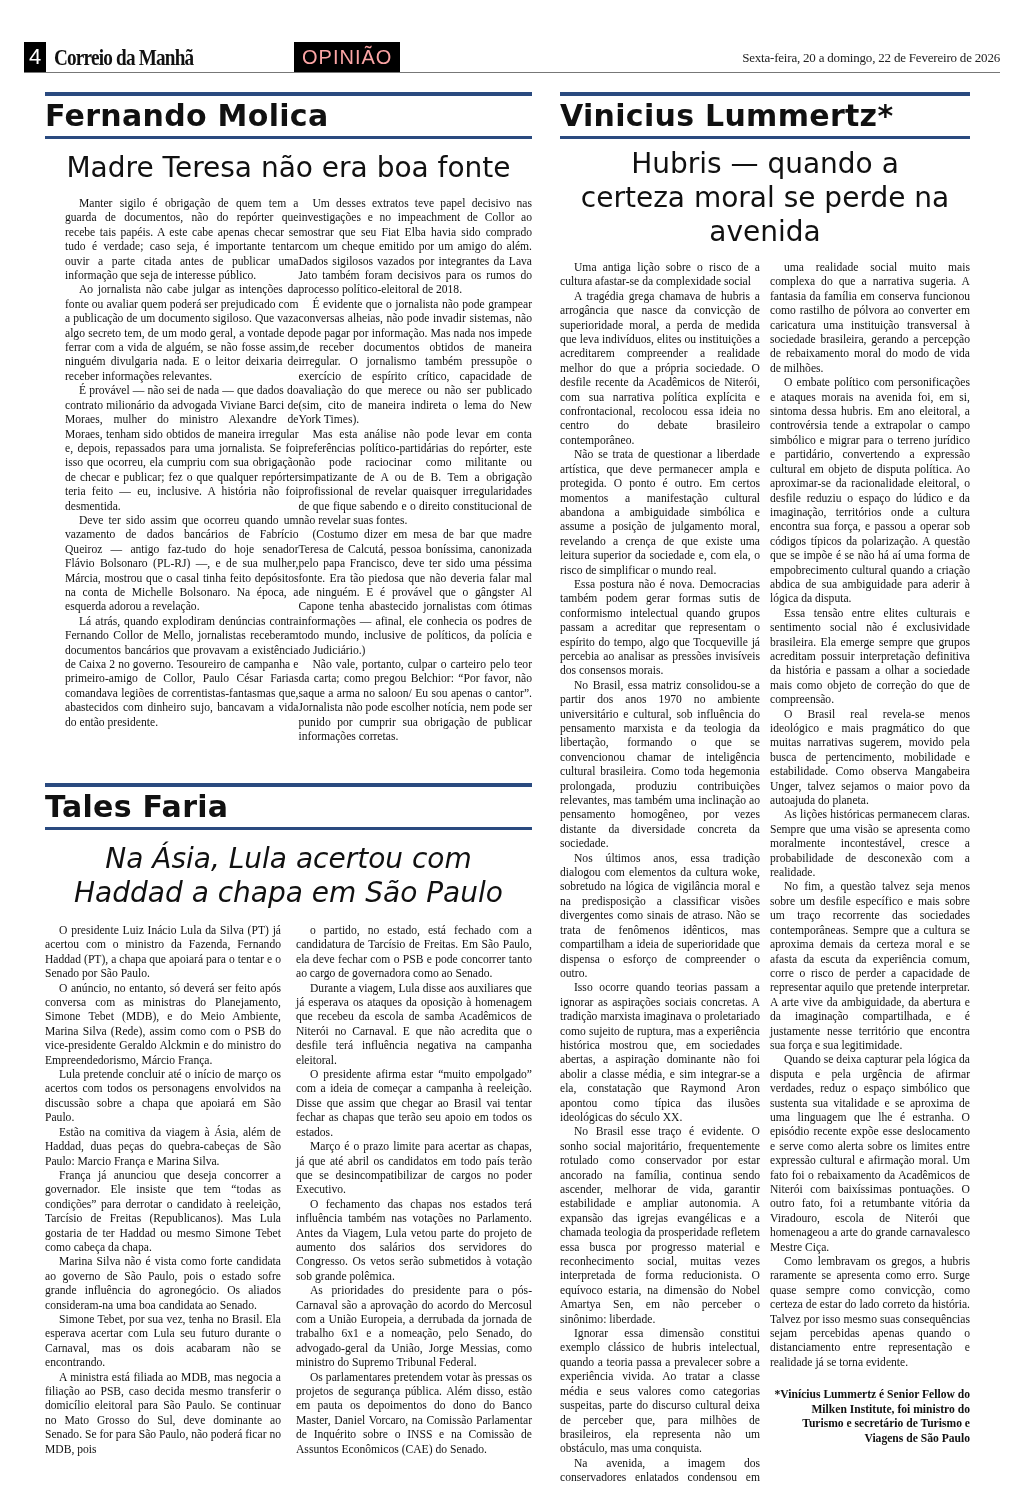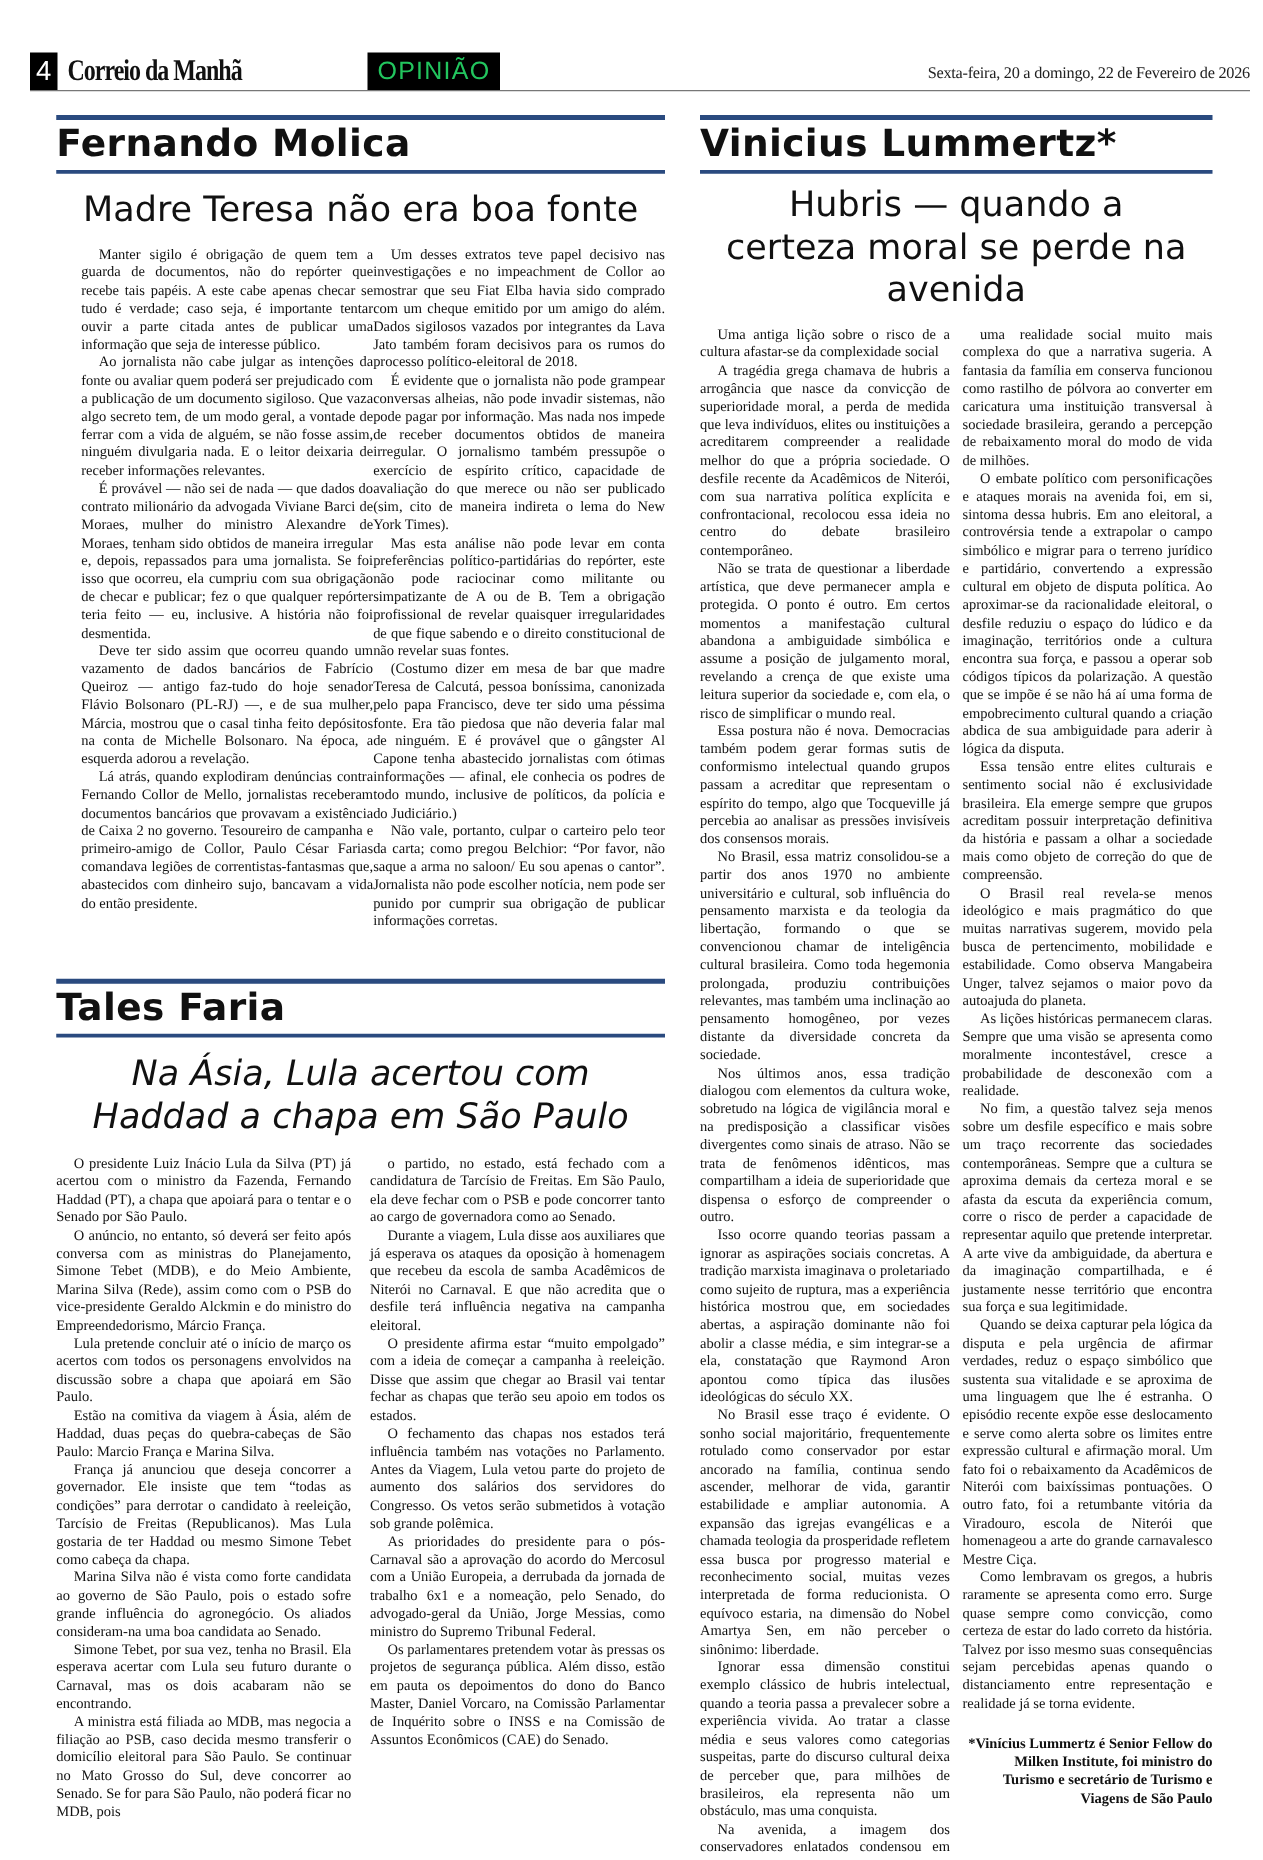--- a/index.html
+++ b/index.html
@@ -1,20 +1,20 @@
 <!DOCTYPE html>
 <html><head>
 <meta charset="utf-8">
 <style>
   html, body { margin: 0; padding: 0; background: #ffffff; }
   body { width: 1010px; height: 1488px; position: relative; overflow: hidden; color: #111; }
   .page-header { position: absolute; left: 24px; top: 42px; width: 976px; height: 30px; border-bottom: 1px solid #777; }
   .page-num { position: absolute; left: 0; top: 0; width: 22px; height: 30px; background: #000; color: #fff; font-family: "Liberation Sans", sans-serif; font-size: 22px; line-height: 30px; text-align: center; }
   .paper-name { position: absolute; left: 30px; top: 1px; font-family: "Liberation Serif", serif; font-weight: bold; font-size: 24px; line-height: 28px; letter-spacing: -1px; transform: scaleX(0.8); transform-origin: left; }
-  .section-tag { position: absolute; left: 270px; top: 0; height: 30px; padding: 0 8px; background: #000; color: #22c55e; font-family: "Liberation Sans", sans-serif; font-size: 20px; line-height: 30px; letter-spacing: 1px; }
+  .section-tag { position: absolute; left: 270px; top: 0; height: 30px; padding: 0 8px; background: #000; color: #fca5a5; font-family: "Liberation Sans", sans-serif; font-size: 20px; line-height: 30px; letter-spacing: 1px; }
   .edition-date { position: absolute; right: 0; top: 8px; font-family: Liberation Serif, serif; font-size: 13px; color: #222; letter-spacing: -0.2px; }
   .column-block { position: absolute; }
   .col-rule { height: 4px; background: #2a4a7f; }
   .col-rule.thin { height: 3px; }
   .author-name { font-family: "DejaVu Sans", sans-serif; font-weight: bold; font-size: 30px; line-height: 40px; color: #111; letter-spacing: 0.3px; }
   .article-title { font-family: "DejaVu Sans", sans-serif; font-size: 28px; text-align: center; line-height: 34px; color: #111; margin-top: 6px; font-weight: normal; }
   .text-cols { display: flex; justify-content: space-between; margin-top: 10px; }
   .text-col { font-family: "Liberation Serif", serif; font-size: 11.6px; line-height: 14.4px; text-align: justify; hyphens: auto; color: #111; }
   .text-col p { margin: 0; text-indent: 14px; }
   .bio { font-family: "Liberation Serif", serif; font-weight: bold; font-size: 11.6px; line-height: 14.4px; text-align: right; margin-top: 18px; }
@@ -59,26 +59,27 @@
   <div class="article-title" style="margin-top:12px; padding:0 20px;font-style:italic;">Na Ásia, Lula acertou com Haddad a chapa em São Paulo</div>
   <div class="text-cols" style="margin-top:14px;">
     <div class="text-col" style="width:236px;">
         <p>O presidente Luiz Inácio Lula da Silva (PT) já acertou com o ministro da Fazenda, Fernando Haddad (PT), a chapa que apoiará para o tentar e o Senado por São Paulo.</p>
         <p>O anúncio, no entanto, só deverá ser feito após conversa com as ministras do Planejamento, Simone Tebet (MDB), e do Meio Ambiente, Marina Silva (Rede), assim como com o PSB do vice-presidente Geraldo Alckmin e do ministro do Empreendedorismo, Márcio França.</p>
         <p>Lula pretende concluir até o início de março os acertos com todos os personagens envolvidos na discussão sobre a chapa que apoiará em São Paulo.</p>
         <p>Estão na comitiva da viagem à Ásia, além de Haddad, duas peças do quebra-cabeças de São Paulo: Marcio França e Marina Silva.</p>
         <p>França já anunciou que deseja concorrer a governador. Ele insiste que tem “todas as condições” para derrotar o candidato à reeleição, Tarcísio de Freitas (Republicanos). Mas Lula gostaria de ter Haddad ou mesmo Simone Tebet como cabeça da chapa.</p>
         <p>Marina Silva não é vista como forte candidata ao governo de São Paulo, pois o estado sofre grande influência do agronegócio. Os aliados consideram-na uma boa candidata ao Senado.</p>
         <p>Simone Tebet, por sua vez, tenha no Brasil. Ela esperava acertar com Lula seu futuro durante o Carnaval, mas os dois acabaram não se encontrando.</p>
-        <p>A ministra está filiada ao MDB, mas negocia a filiação ao PSB, caso decida mesmo transferir o domicílio eleitoral para São Paulo. Se continuar no Mato Grosso do Sul, deve concorrer ao Senado. Se for para São Paulo, não poderá ficar no MDB, pois</p>
+        <p>A ministra está filiada ao MDB, mas negocia a filiação ao PSB, caso decida mesmo transferir o domicílio eleitoral para São Paulo. Se continuar no Mato Grosso do Sul, deve dominante ao Senado. Se for para São Paulo, não poderá ficar no MDB, pois</p>
       </div>
     <div class="text-col" style="width:236px;">
         <p>o partido, no estado, está fechado com a candidatura de Tarcísio de Freitas. Em São Paulo, ela deve fechar com o PSB e pode concorrer tanto ao cargo de governadora como ao Senado.</p>
         <p>Durante a viagem, Lula disse aos auxiliares que já esperava os ataques da oposição à homenagem que recebeu da escola de samba Acadêmicos de Niterói no Carnaval. E que não acredita que o desfile terá influência negativa na campanha eleitoral.</p>
         <p>O presidente afirma estar “muito empolgado” com a ideia de começar a campanha à reeleição. Disse que assim que chegar ao Brasil vai tentar fechar as chapas que terão seu apoio em todos os estados.</p>
+        <p>Março é o prazo limite para acertar as chapas, já que até abril os candidatos em todo país terão que se desincompatibilizar de cargos no poder Executivo.</p>
         <p>O fechamento das chapas nos estados terá influência também nas votações no Parlamento. Antes da Viagem, Lula vetou parte do projeto de aumento dos salários dos servidores do Congresso. Os vetos serão submetidos à votação sob grande polêmica.</p>
         <p>As prioridades do presidente para o pós-Carnaval são a aprovação do acordo do Mercosul com a União Europeia, a derrubada da jornada de trabalho 6x1 e a nomeação, pelo Senado, do advogado-geral da União, Jorge Messias, como ministro do Supremo Tribunal Federal.</p>
         <p>Os parlamentares pretendem votar às pressas os projetos de segurança pública. Além disso, estão em pauta os depoimentos do dono do Banco Master, Daniel Vorcaro, na Comissão Parlamentar de Inquérito sobre o INSS e na Comissão de Assuntos Econômicos (CAE) do Senado.</p>
       </div>
   </div>
 </div>
 
 <div class="column-block" style="left:560px; top:92px; width:410px;">
   <div class="col-rule"></div>
   <div class="author-name">Vinicius Lummertz*</div>

